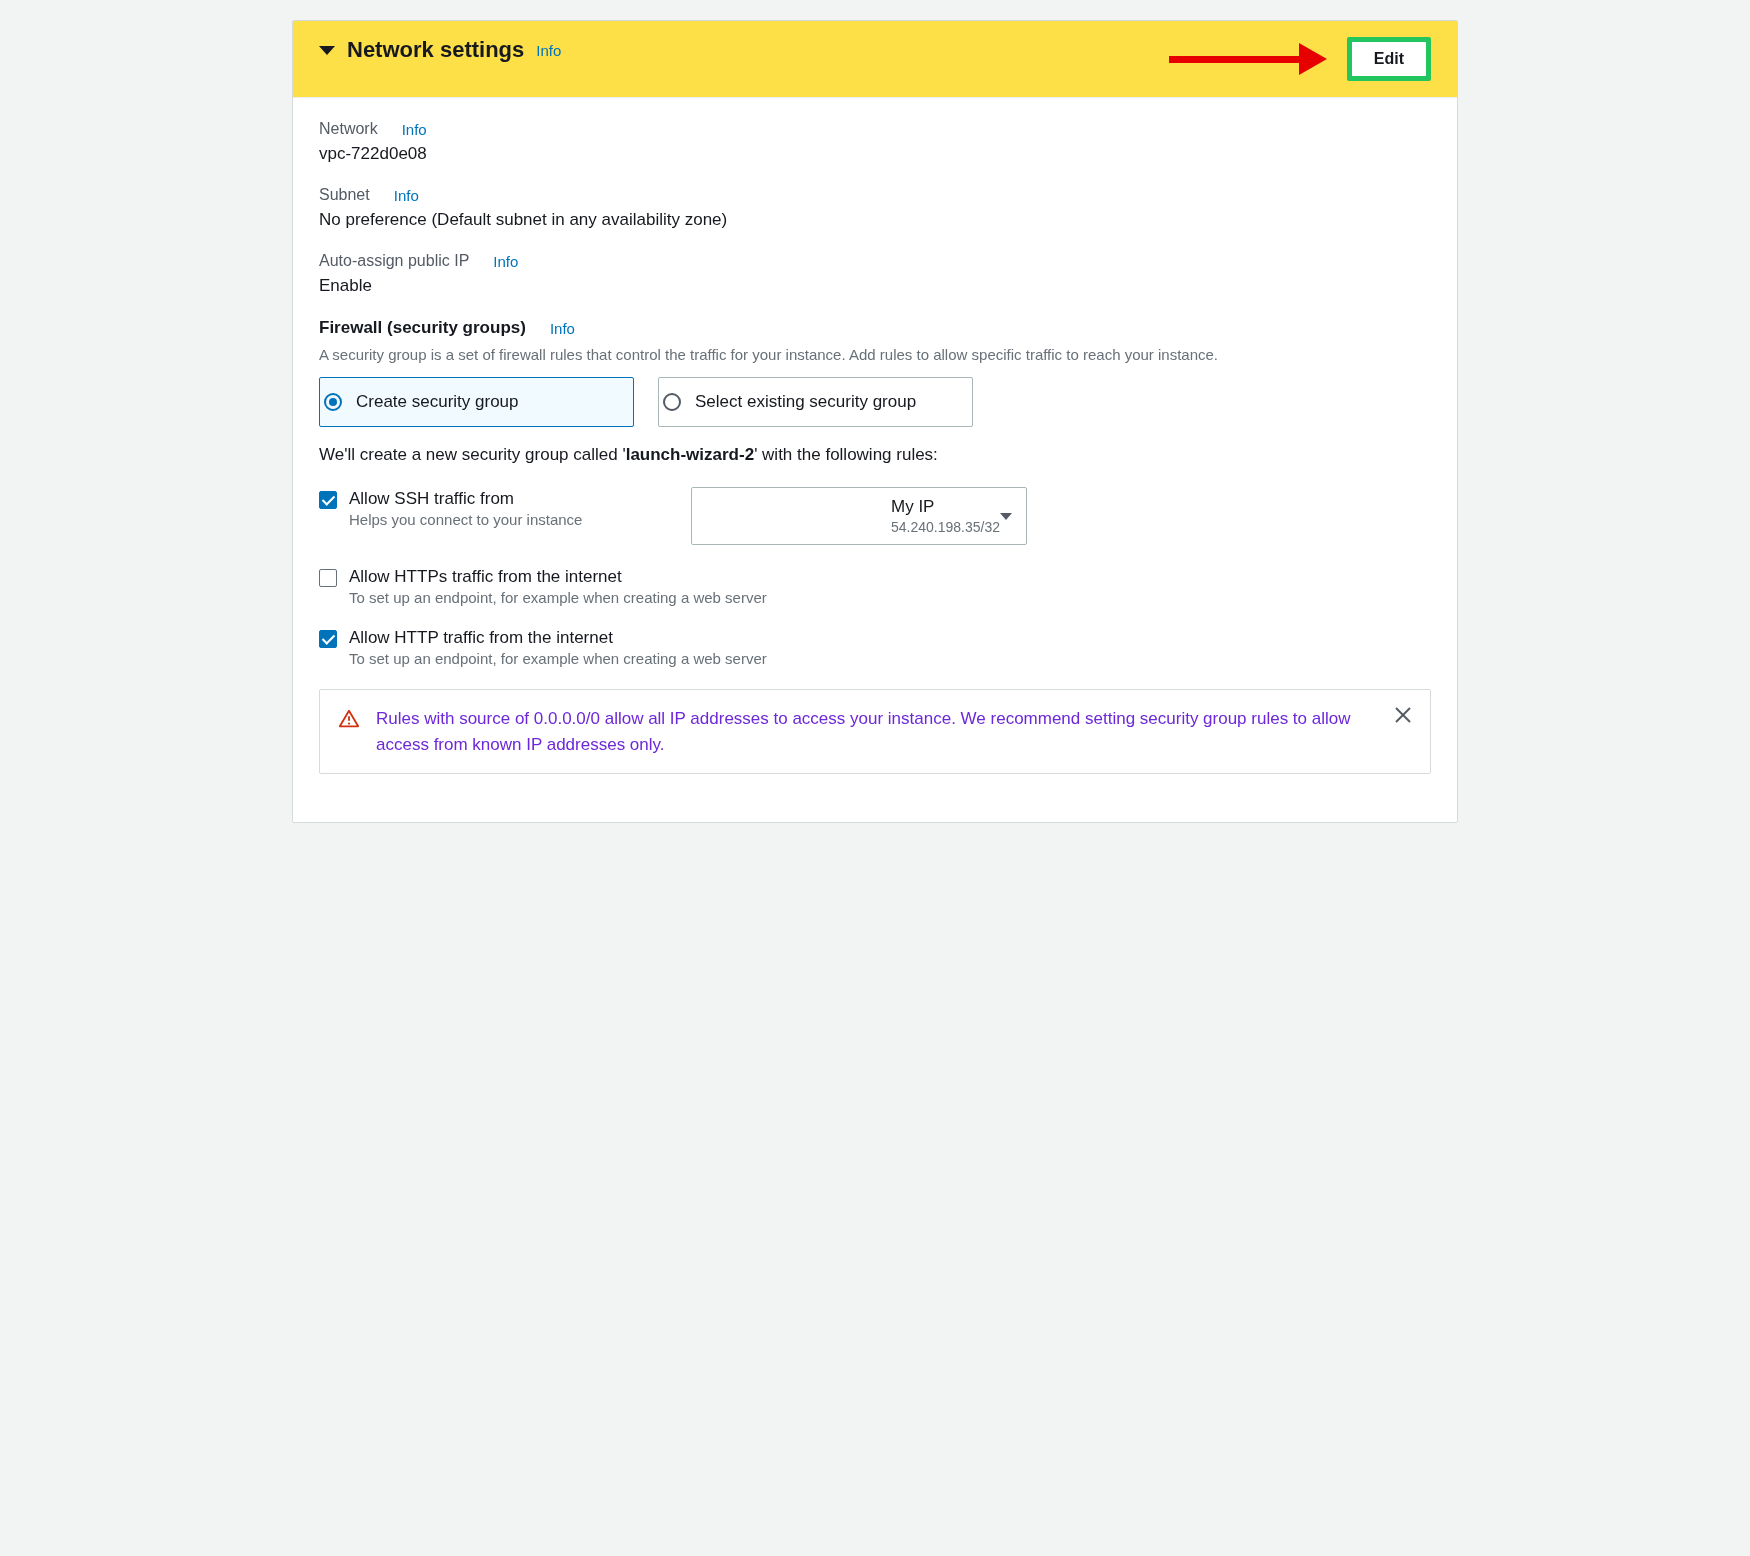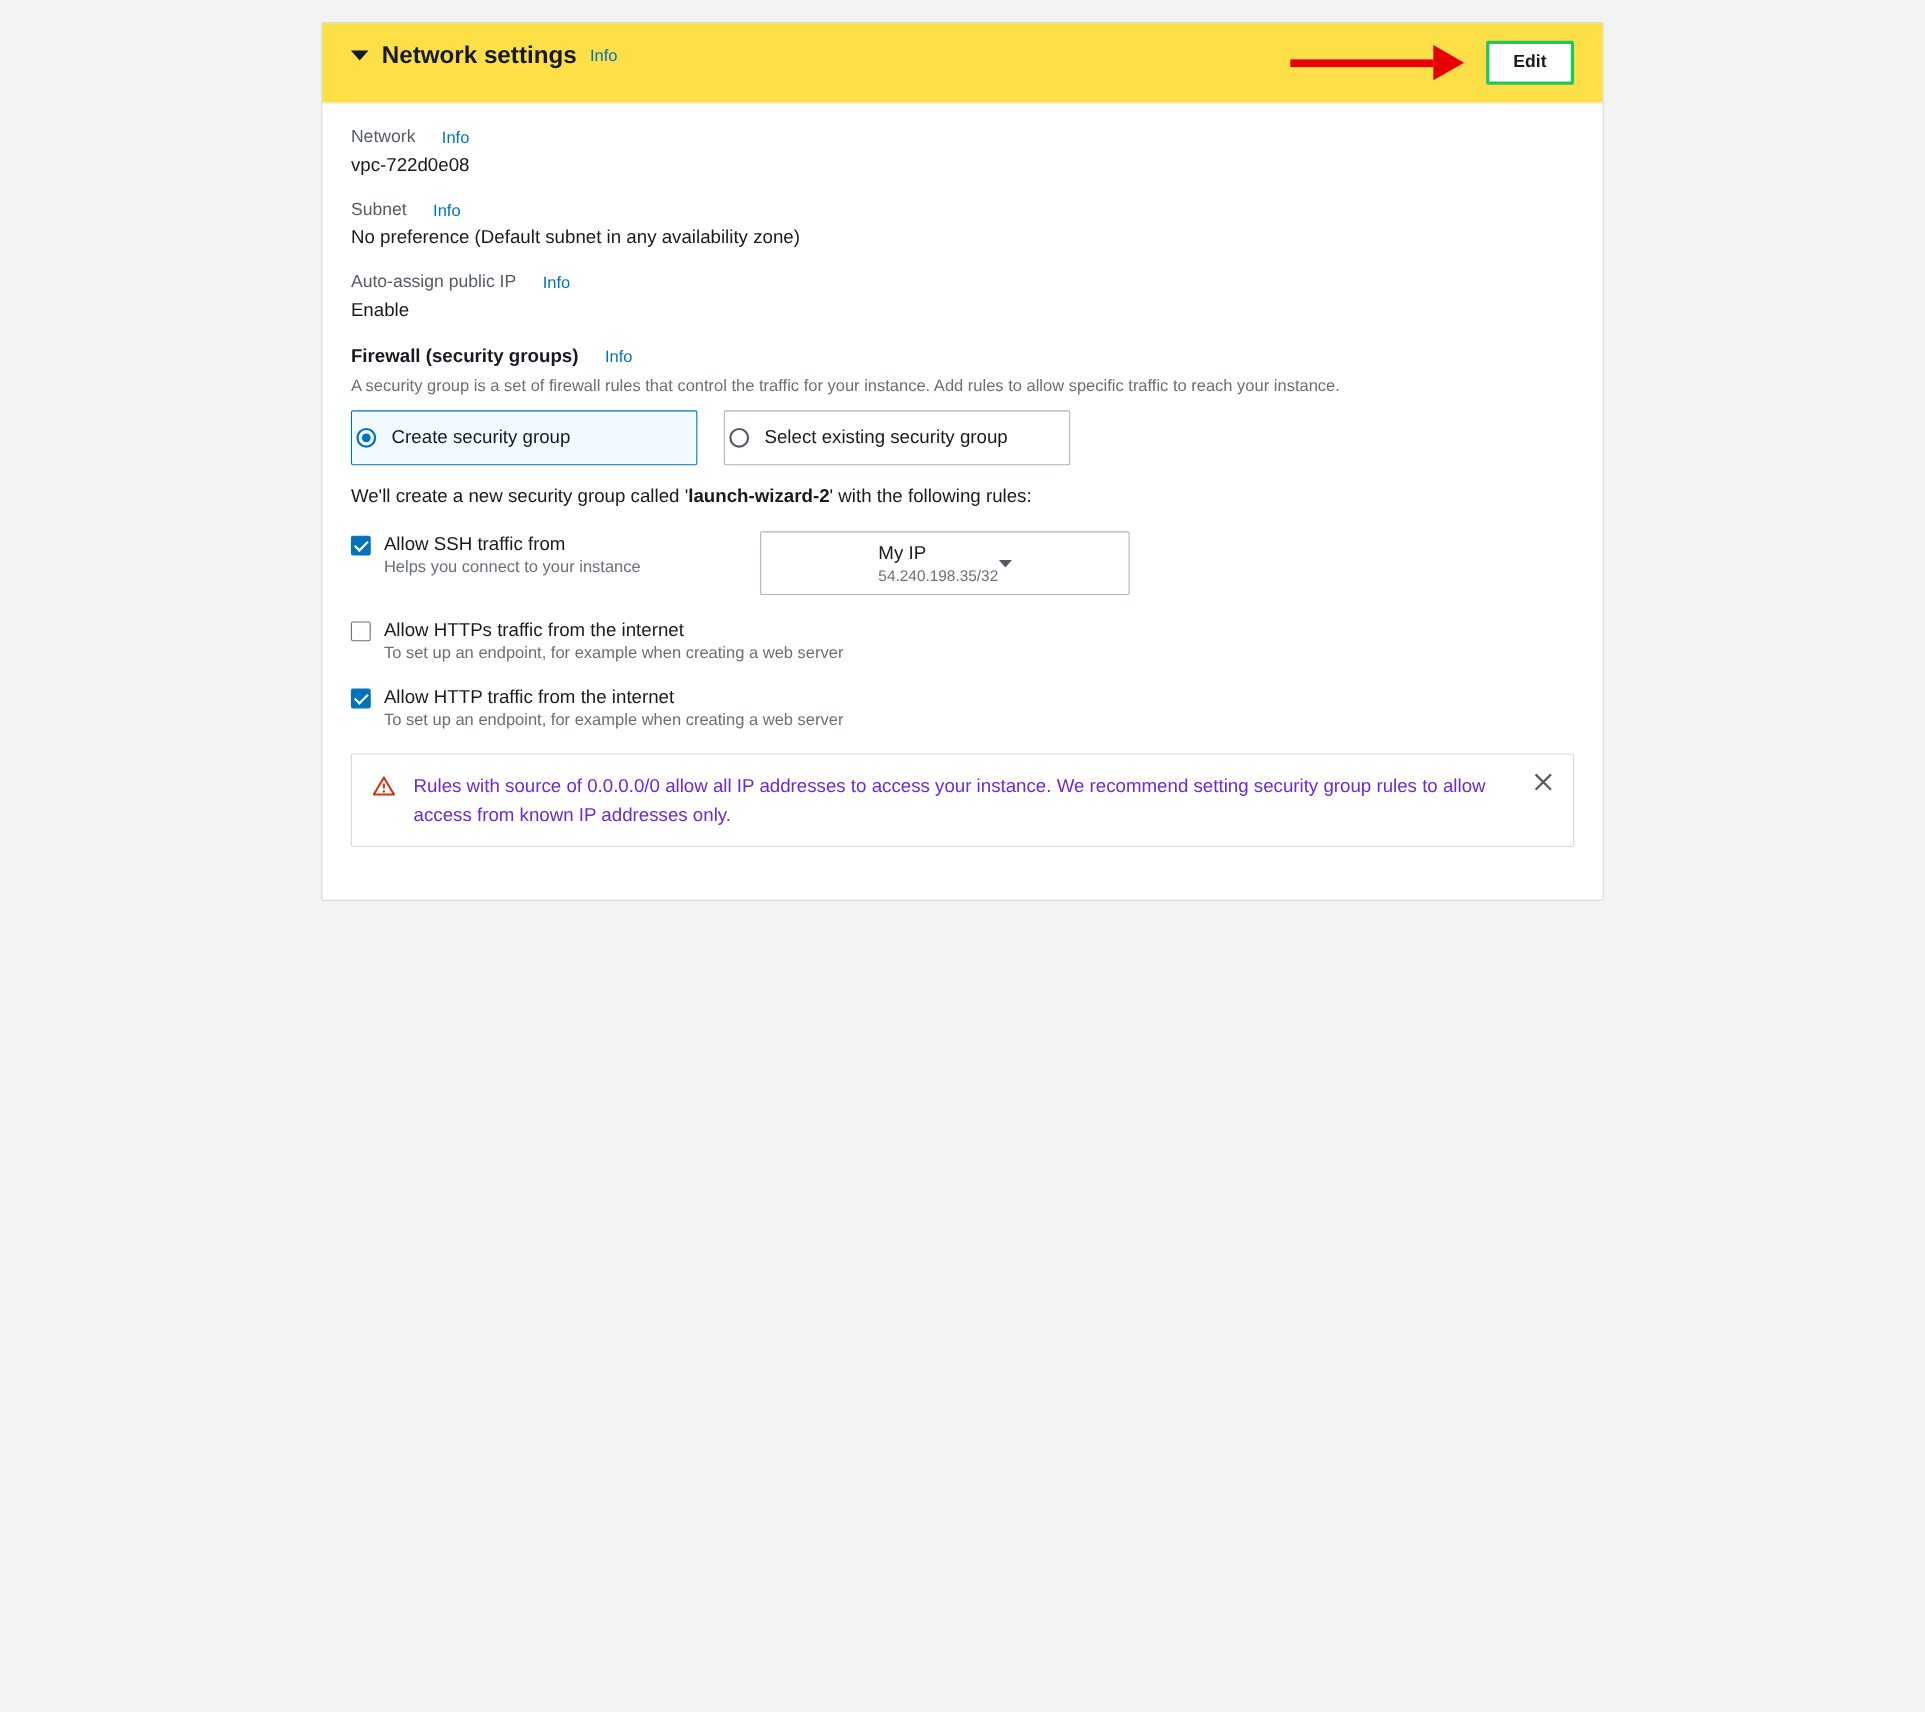--- a/index.html
+++ b/index.html
@@ -67,21 +67,21 @@
     }
     .arrow-head {
       width: 0;
       height: 0;
       border-top: 16px solid transparent;
       border-bottom: 16px solid transparent;
       border-left: 28px solid #e60000;
     }
     .edit-btn {
       background: #fff;
-      border: 3px solid #22c55e;
+      border: 5px solid #22c55e;
       padding: 8px 22px;
       font-size: 16px;
       font-weight: 700;
       color: #16191f;
       cursor: pointer;
       border-radius: 2px;
     }
     .panel-body {
       padding: 22px 26px 26px 26px;
     }
@@ -205,21 +205,21 @@
     .rule-help {
       font-size: 15px;
       color: #687078;
       margin-top: 2px;
     }
     .select-box {
       width: 336px;
       border: 1px solid #aab7b8;
       padding: 9px 14px;
       display: flex;
-      justify-content: center;
+      justify-content: flex-end;
       align-items: center;
       cursor: pointer;
       border-radius: 2px;
       margin-top: -2px;
     }
     .select-main {
       font-size: 17px;
       color: #16191f;
     }
     .select-sub {

